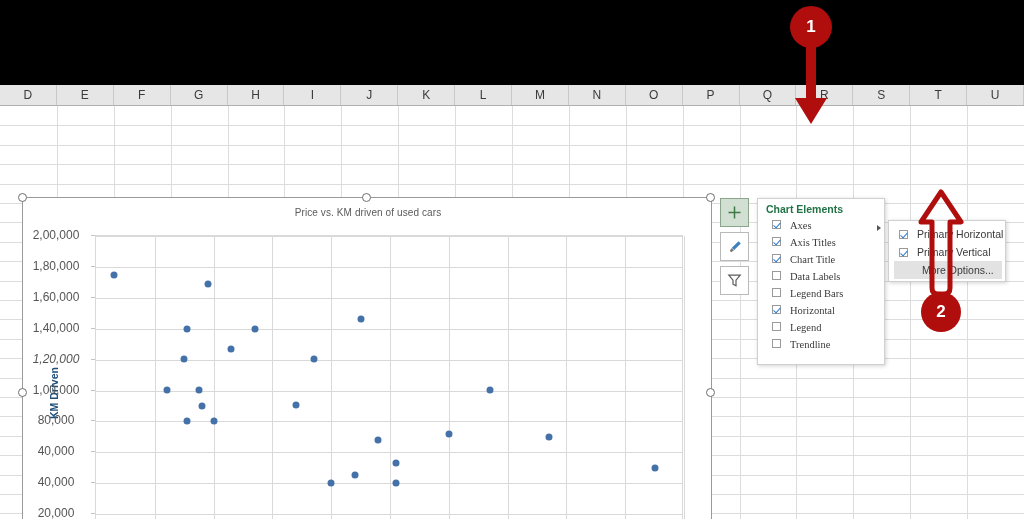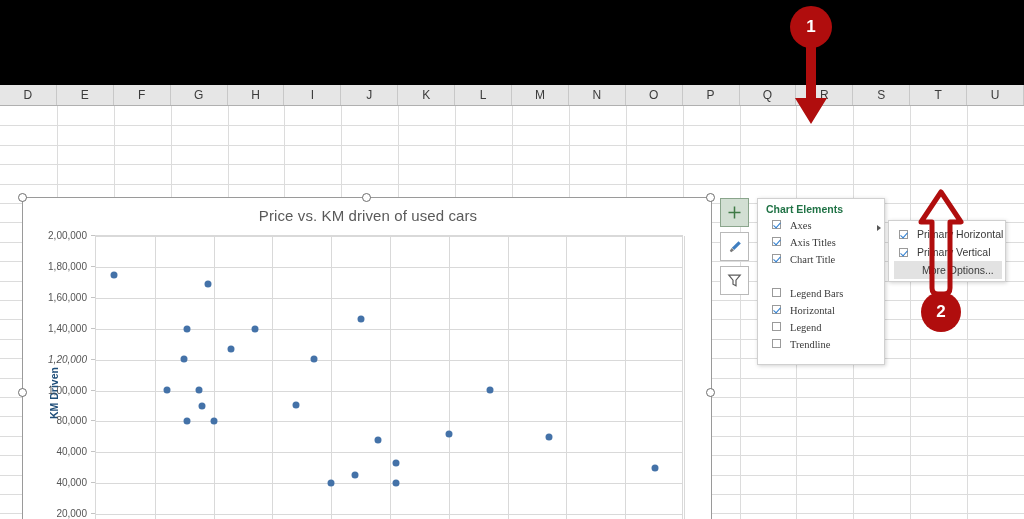--- a/index.html
+++ b/index.html
@@ -42,36 +42,36 @@
   #chart-object{
     position:absolute; left:22px; top:112px; width:690px; height:392px;
     background:#ffffff; border:1px solid #9a9a9a;
   }
   .handle{
     position:absolute; width:9px; height:9px; border-radius:50%;
     background:#ffffff; border:1.6px solid #6e6e6e; z-index:6;
   }
   #chart-title{
     position:absolute; left:2px; right:0; top:9px; text-align:center;
-    font-size:15px; color:#5a5a5a; letter-spacing:.1px;
+    font-size:10px; color:#5a5a5a; letter-spacing:.1px;
   }
   #plot-area{
     position:absolute; left:72px; top:37px; width:588px; height:309px;
     border-left:1px solid #d9d9d9; border-top:1px solid #d9d9d9;
     border-right:1px solid #d9d9d9;
   }
   .hgrid{ position:absolute; left:0; right:0; height:1px; background:#d9d9d9; }
   .vgrid{ position:absolute; top:0; bottom:0; width:1px; background:#d9d9d9; }
   .dot{
     position:absolute; width:7px; height:7px; border-radius:50%;
     background:#4472a8; transform:translate(-50%,-50%);
   }
   .ytick{
-    position:absolute; right:0; width:62px; text-align:right;
-    font-size:10px; color:#555555; transform:translateY(-50%);
+    position:absolute; right:0; width:62px; text-align:center;
+    font-size:12px; color:#555555; transform:translateY(-50%);
   }
   .ytickmark{ position:absolute; width:4px; height:1px; background:#c4c4c4; }
   #y-axis-title{
     position:absolute; left:5px; top:50%;
     transform:translateY(-50%) rotate(-90deg); transform-origin:center;
     font-size:10.5px; font-weight:bold; color:#1f4e79; white-space:nowrap;
   }
 
   
   .tool-btn{
@@ -305,20 +305,24 @@
         <span id="axes-arrow"></span>
       </div>
       <div class="ce-item" style="top: 38px;">
         <span class="cbox checked"></span>
         <span class="ce-label">Axis Titles</span>
       </div>
       <div class="ce-item" style="top: 55px;">
         <span class="cbox checked"></span>
         <span class="ce-label">Chart Title</span>
       </div>
+      <div class="ce-item" style="top: 72px;">
+        <span class="cbox"></span>
+        <span class="ce-label">Data Labels</span>
+      </div>
       <div class="ce-item" style="top: 89px;">
         <span class="cbox"></span>
         <span class="ce-label">Legend Bars</span>
       </div>
       <div class="ce-item" style="top: 106px;">
         <span class="cbox checked"></span>
         <span class="ce-label">Horizontal</span>
       </div>
       <div class="ce-item" style="top: 123px;">
         <span class="cbox"></span>

